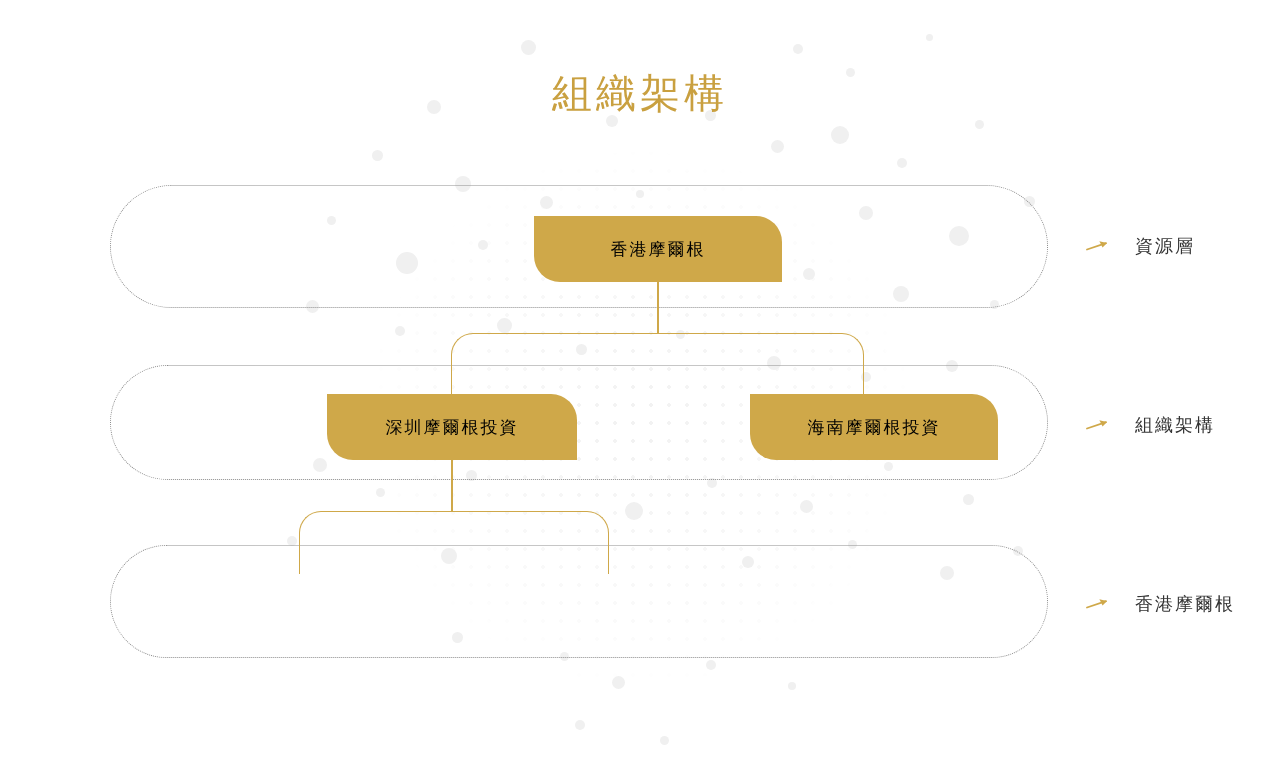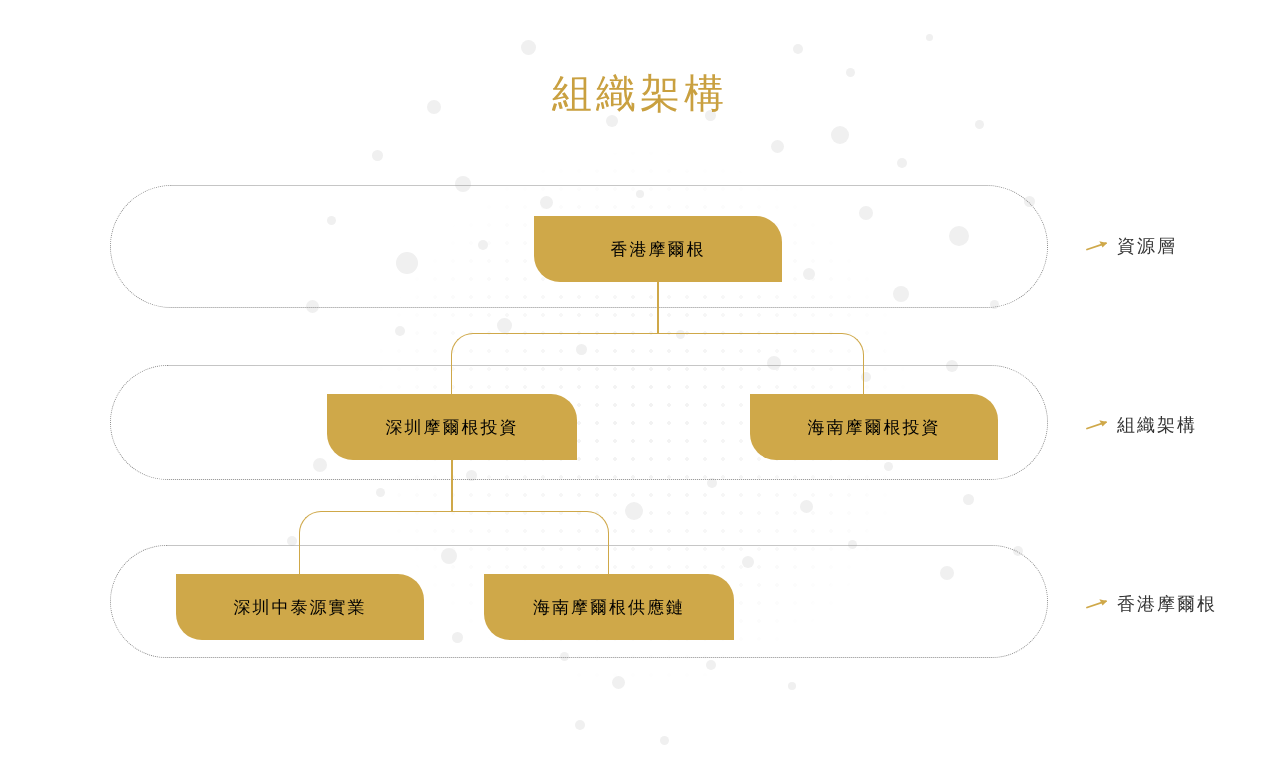--- a/index.html
+++ b/index.html
@@ -111,21 +111,21 @@
     border-right-width:1.5px;
     border-top-right-radius:22px;
   }
 
   
   .layer-label {
     position:absolute;
     left:1086px;
     display:flex;
     align-items:center;
-    gap:7px;
+    gap:25px;
     white-space:nowrap;
   }
   .layer-label .arrow-ico {
     display:block;
     width:24px;
     height:14px;
     flex:0 0 auto;
   }
   .layer-label .lbl-text {
     font-size:18px;
@@ -214,23 +214,21 @@
   <div class="conn v-line" style="left:451px; top:452px; height:60px;"></div>
   <div class="elbow elbow-left" style="left:299px; top:511px; width:153px; height:63px;"></div>
   <div class="elbow elbow-right" style="left:451px; top:511px; width:158px; height:63px;"></div>
 
   <div class="node node-root">香港摩爾根</div>
 
   <div class="node node-l2b">海南摩爾根投資</div>
 
   <div class="node node-l2a">深圳摩爾根投資</div>
 
-  <div class="node node-l3a">深圳中泰源實業</div>
-
-  <div class="node node-l3b">海南摩爾根供應鏈</div>
+
 
   <div class="layer-label ll-1">
     <svg class="arrow-ico" viewBox="0 0 24 14">
       <path d="M1 10.5 L20 4.2" stroke="#cfa849" stroke-width="1.8" fill="none" stroke-linecap="round"></path>
       <path d="M13.4 2.2 L21 4.0 L16.6 8.4 Z" fill="#cfa849"></path>
     </svg>
     <span class="lbl-text">資源層</span>
   </div>
 
   <div class="layer-label ll-2">

